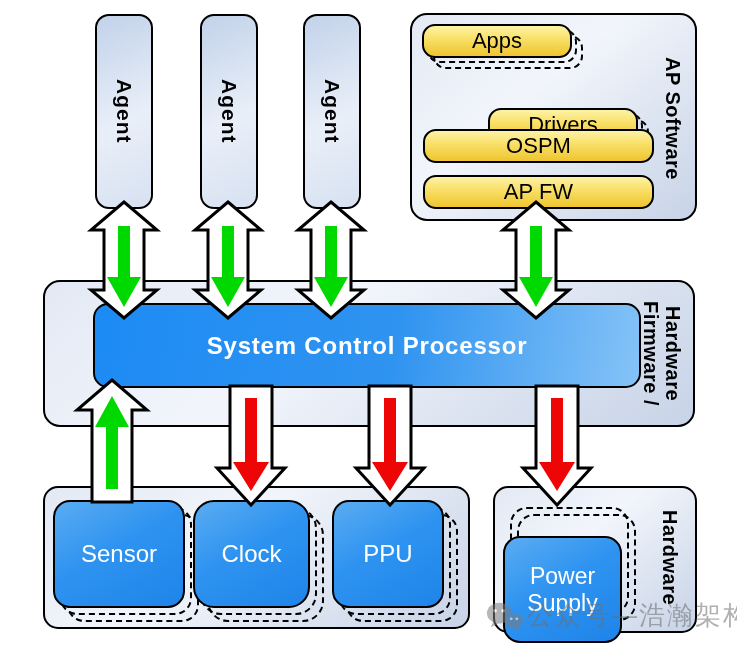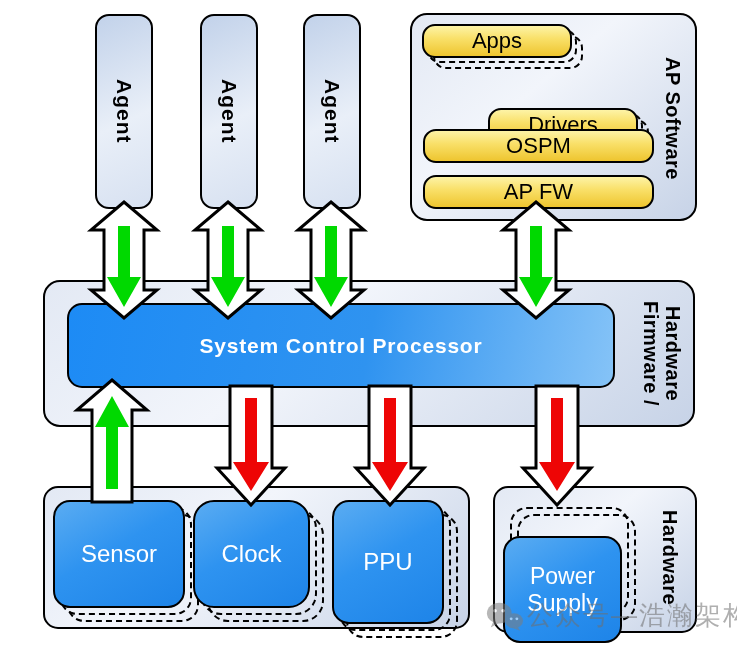--- a/index.html
+++ b/index.html
@@ -39,22 +39,22 @@
   .solid.ybox{
     border:2.6px solid #000;
     background:linear-gradient(180deg,#fdf3a6 0%,#f9e069 42%,#eec52f 100%);
     color:#000;font-size:22px;
   }
   .ybox.bold{font-weight:normal;}
   
   .scp{
     border:2.8px solid #000;border-radius:15px;
     background:linear-gradient(100deg,#1d8bf5 0%,#2f93f0 55%,#85c3f7 100%);
-    color:#fff;font-weight:bold;font-size:21px;letter-spacing:0.8px;
-    display:flex;align-items:center;justify-content:center;
+    color:#fff;font-weight:bold;font-size:24px;letter-spacing:0.8px;
+    display:flex;align-items:center;justify-content:center;margin-left:26px;
   }
   
   .vlabel{
     display:flex;align-items:center;justify-content:center;
     font-weight:bold;font-size:20px;letter-spacing:0.5px;
   }
   .vlabel .vcol{writing-mode:vertical-lr;text-align:center;line-height:1.12;white-space:pre;}
   .overlay{position:absolute;left:0;top:0;z-index:6;}
   .wa{fill:#ffffff;stroke:#000;stroke-width:3;stroke-linejoin:miter;}
   .ga{fill:#00d900;}
@@ -121,21 +121,21 @@
   <div class="stack blue z2" style="left:53px;top:500px;width:132px;height:108px;">
     <div class="ghost g2"></div>
     <div class="ghost g1"></div>
     <div class="solid bluebox">Sensor</div>
   </div>
   <div class="stack blue z2" style="left:193px;top:500px;width:117px;height:108px;border-radius:21px;">
     <div class="ghost g2"></div>
     <div class="ghost g1"></div>
     <div class="solid bluebox">Clock</div>
   </div>
-  <div class="stack blue z2" style="left:332px;top:500px;width:112px;height:124px;">
+  <div class="stack blue z2" style="left:332px;top:500px;width:112px;height:108px;">
     <div class="ghost g2"></div>
     <div class="ghost g1"></div>
     <div class="solid bluebox">PPU</div>
   </div>
 
   <div class="abs panel z1" style="left:493px;top:486px;width:204px;height:147px;border-radius:15px;"></div>
 
   <div class="stack blue z2" style="left:503px;top:500px;width:119px;height:107px;">
     <div class="ghost g2"></div>
     <div class="ghost g1"></div>

